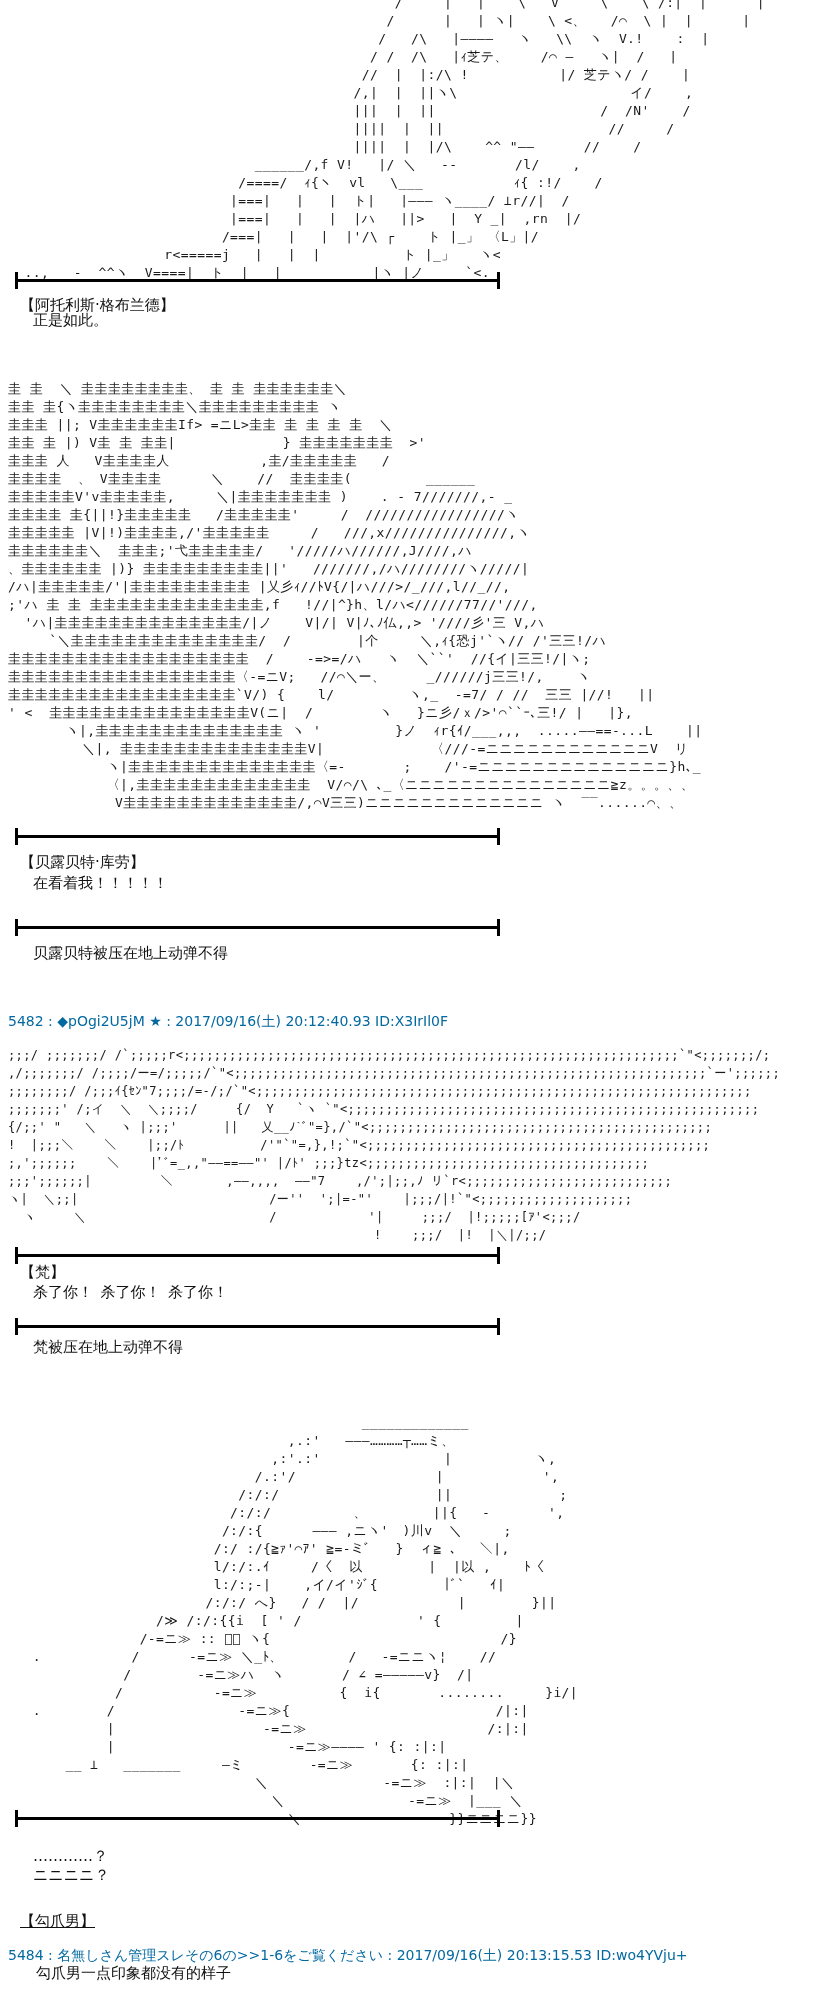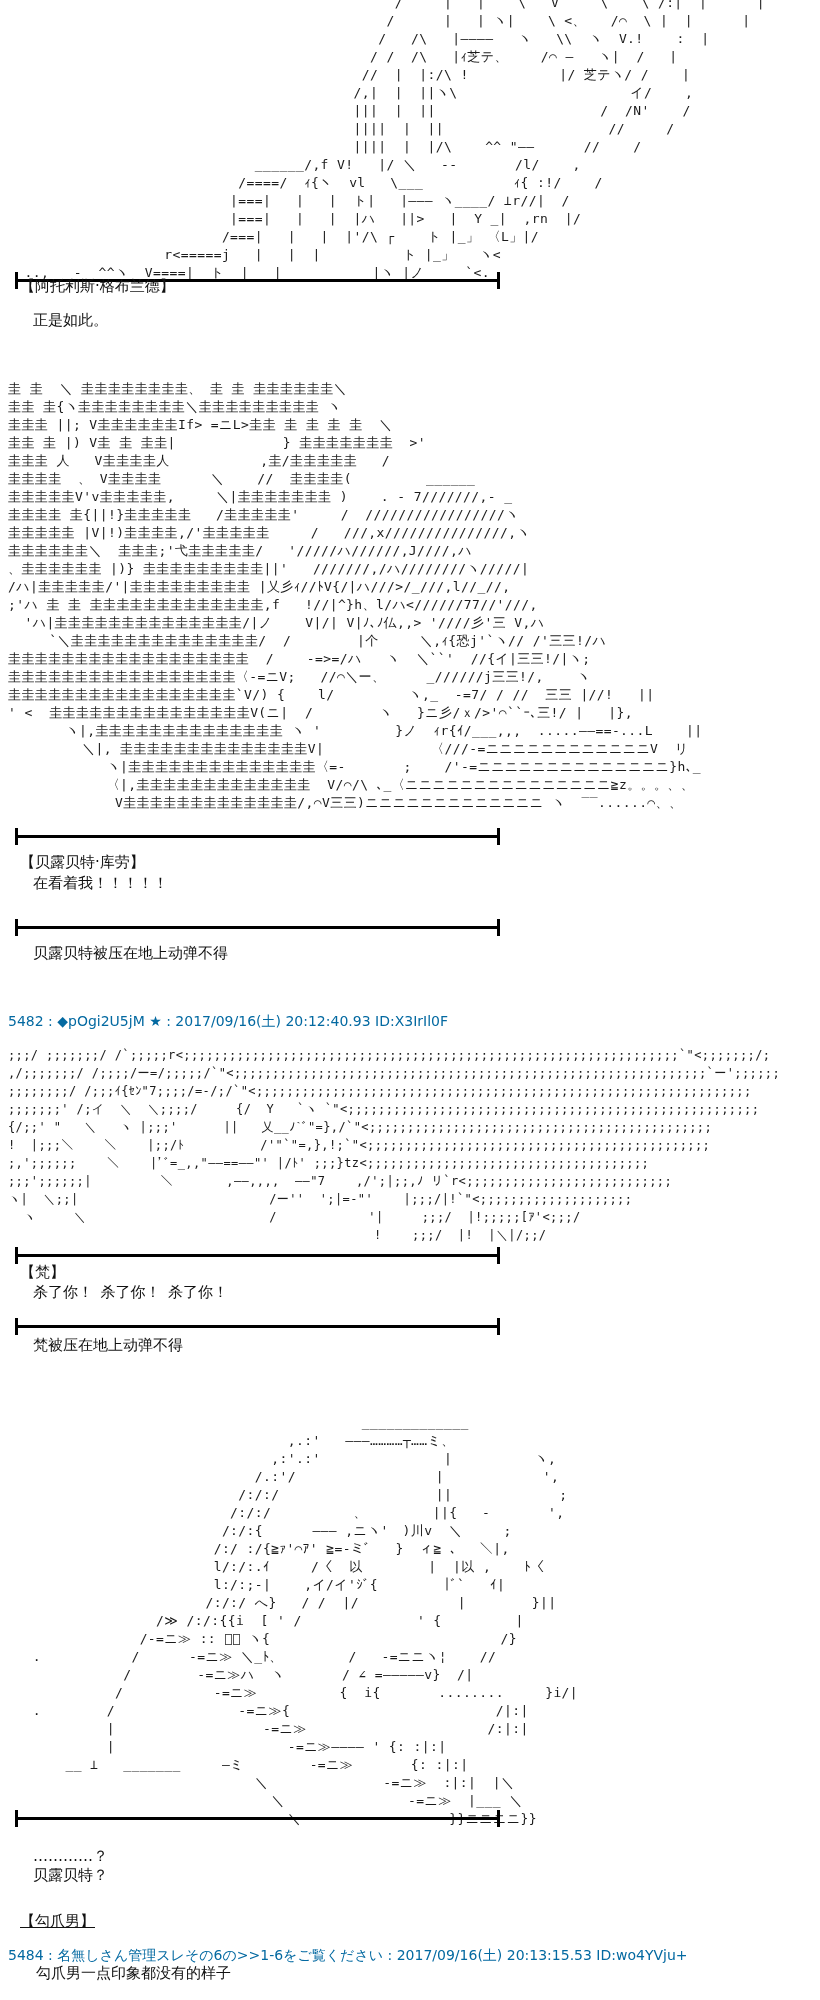--- a/index.html
+++ b/index.html
@@ -19,42 +19,42 @@
     .narr { left: 33px; }
     .post-header { position: absolute; left: 8px; font-size: 14px; line-height: 18px; white-space: pre; color: #0369a1; }
     .post-body { position: absolute; left: 8px; font-size: 15px; line-height: 18px; white-space: pre; color: #111; }
   </style>
 </head>
 <body>
 
 <pre class="art" style="top:-6px;"><span class="ln">                                               /     |   |    \   V     \    \ /:|  |      |</span><span class="ln">                                              /      |   | ヽ|    \ &lt;、   /⌒  \ |  |      |</span><span class="ln">                                             /   /\   |――――   ヽ   \\  ヽ  V.!    :  |</span><span class="ln">                                            / /  /\   |ｨ芝テ、    /⌒ ―   ヽ|  /   |</span><span class="ln">                                           //  |  |:/\ !           |/ 芝テヽ/ /    |</span><span class="ln">                                          /,|  |  ||ヽ\                     イ/    ,</span><span class="ln">                                          |||  |  ||                    /  /N'    /</span><span class="ln">                                          ||||  |  ||                    //     /</span><span class="ln">                                          ||||  |  |/\    ^^ "――      //    /</span><span class="ln">                              ______/,f V!   |/ ＼   ‐‐       /l/    ,</span><span class="ln">                            /====/  ｨ{ヽ  vl   \___           ｨ{ :!/    /</span><span class="ln">                           |===|   |   |  ト|   |――― ヽ____/ ⊥r//|  /</span><span class="ln">                           |===|   |   |  |ハ   ||&gt;   |  Y _|  ,rn  |/</span><span class="ln">                          /===|   |   |  |'/\ ┌    ト |_」 〈L」|/</span><span class="ln">                   r&lt;=====j   |   |  |          ト |_」   ヽ&lt;</span><span class="ln">  ..,   -  ^^ヽ  V====|  ト  |   |           |ヽ |ノ     `&lt;.</span></pre>
 
 <div class="rule" style="top:279px;"></div>
-<div class="txt speaker" style="top:277px;">【阿托利斯·格布兰德】</div>
+<div class="txt speaker" style="top:296px;">【阿托利斯·格布兰德】</div>
 <div class="txt speech" style="top:311px;">正是如此。</div>
 
 <pre class="art" style="top:380px;"><span class="ln">圭 圭  ＼ 圭圭圭圭圭圭圭圭、 圭 圭 圭圭圭圭圭圭＼</span><span class="ln">圭圭 圭{ヽ圭圭圭圭圭圭圭圭＼圭圭圭圭圭圭圭圭圭 ヽ</span><span class="ln">圭圭圭 ||; V圭圭圭圭圭圭If&gt; =ニL&gt;圭圭 圭 圭 圭 圭  ＼</span><span class="ln">圭圭 圭 |) V圭 圭 圭圭|             } 圭圭圭圭圭圭圭  &gt;'</span><span class="ln">圭圭圭 人   V圭圭圭圭人           ,圭/圭圭圭圭圭   /</span><span class="ln">圭圭圭圭  、 V圭圭圭圭      ＼    //  圭圭圭圭(         ______</span><span class="ln">圭圭圭圭圭V'v圭圭圭圭圭,     ＼|圭圭圭圭圭圭圭 )    . - 7///////,- _</span><span class="ln">圭圭圭圭 圭{||!}圭圭圭圭圭   /圭圭圭圭圭'     /  /////////////////ヽ</span><span class="ln">圭圭圭圭圭 |V|!)圭圭圭圭,/'圭圭圭圭圭     /   ///,x///////////////,ヽ</span><span class="ln">圭圭圭圭圭圭＼  圭圭圭;'弋圭圭圭圭圭/   '/////ハ//////,J////,ハ</span><span class="ln">、圭圭圭圭圭圭 |)} 圭圭圭圭圭圭圭圭圭||'   ///////,/ハ////////ヽ/////|</span><span class="ln">/ハ|圭圭圭圭圭/'|圭圭圭圭圭圭圭圭圭 |乂彡ｨ//ﾄV{/|ハ///&gt;/_///,l//_//,</span><span class="ln">;'ハ 圭 圭 圭圭圭圭圭圭圭圭圭圭圭圭圭,f   !//|^}h、l/ハ&lt;//////77//'///,</span><span class="ln">  'ハ|圭圭圭圭圭圭圭圭圭圭圭圭圭圭/|ノ    V|/| V|ﾉ､ﾉ仏,,&gt; '////彡'三 V,ハ</span><span class="ln">     `＼圭圭圭圭圭圭圭圭圭圭圭圭圭圭/  /        |个     ＼,ｨ{恐j'`ヽ// /'三三!/ハ</span><span class="ln">圭圭圭圭圭圭圭圭圭圭圭圭圭圭圭圭圭圭  /    -=&gt;=/ハ   ヽ  ＼``'  //{イ|三三!/|ヽ;</span><span class="ln">圭圭圭圭圭圭圭圭圭圭圭圭圭圭圭圭圭〈-=ニV;   //⌒＼ー、     _//////j三三!/,    ヽ</span><span class="ln">圭圭圭圭圭圭圭圭圭圭圭圭圭圭圭圭圭`V/) {    l/         ヽ,_  -=7/ / //  三三 |//!   ||</span><span class="ln">' &lt;  圭圭圭圭圭圭圭圭圭圭圭圭圭圭圭V(ニ|  /        ヽ   }ニ彡/ｘ/&gt;'⌒``ｰ､三!/ |   |},</span><span class="ln">       ヽ|,圭圭圭圭圭圭圭圭圭圭圭圭圭圭 ヽ '         }ノ  ｨr{ｲ/___,,,  .....――==-...L    ||</span><span class="ln">         ＼|, 圭圭圭圭圭圭圭圭圭圭圭圭圭圭V|             〈///-=ニニニニニニニニニニニニV  リ</span><span class="ln">            ヽ|圭圭圭圭圭圭圭圭圭圭圭圭圭圭〈=-       ;    /'-=ニニニニニニニニニニニニニニ}h､_</span><span class="ln">            〈|,圭圭圭圭圭圭圭圭圭圭圭圭圭  V/⌒/\ ､_〈ニニニニニニニニニニニニニニニ≧z。。。、、</span><span class="ln">             V圭圭圭圭圭圭圭圭圭圭圭圭圭/,⌒V三三)ニニニニニニニニニニニニニ ヽ  ‾‾......⌒、、</span></pre>
 
 <div class="rule" style="top:835px;"></div>
 <div class="txt speaker" style="top:853px;">【贝露贝特·库劳】</div>
 <div class="txt speech" style="top:874px;">在看着我！！！！！</div>
 <div class="rule" style="top:926px;"></div>
 <div class="txt narr" style="top:944px;">贝露贝特被压在地上动弹不得</div>
 
 <div class="post-header" style="top:1012px;">5482 : ◆pOgi2U5jM ★ : 2017/09/16(土) 20:12:40.93 ID:X3IrIl0F</div>
 
 <pre class="art" style="top:1046px; font-size:12px;"><span class="ln">;;;/ ;;;;;;;/ /`;;;;;r&lt;;;;;;;;;;;;;;;;;;;;;;;;;;;;;;;;;;;;;;;;;;;;;;;;;;;;;;;;;;;;;;;;;;`"&lt;;;;;;;;/;</span><span class="ln">,/;;;;;;;/ /;;;;/ー=/;;;;;/`"&lt;;;;;;;;;;;;;;;;;;;;;;;;;;;;;;;;;;;;;;;;;;;;;;;;;;;;;;;;;;;;;;;`ー';;;;;;</span><span class="ln">;;;;;;;;/ /;;;ｲ{ｾﾝ"7;;;;/=-/;/`"&lt;;;;;;;;;;;;;;;;;;;;;;;;;;;;;;;;;;;;;;;;;;;;;;;;;;;;;;;;;;;;;;;;;;</span><span class="ln">;;;;;;;' /;イ  ＼  ＼;;;;/     {/  Y   `ヽ `"&lt;;;;;;;;;;;;;;;;;;;;;;;;;;;;;;;;;;;;;;;;;;;;;;;;;;;;;;;</span><span class="ln">{/;;' "   ＼   ヽ |;;;'      ||   乂__ﾉ`ﾞ"=},/`"&lt;;;;;;;;;;;;;;;;;;;;;;;;;;;;;;;;;;;;;;;;;;;;;;</span><span class="ln">!  |;;;＼    ＼    |;;/ﾄ          /'"`"=,},!;`"&lt;;;;;;;;;;;;;;;;;;;;;;;;;;;;;;;;;;;;;;;;;;;;;;</span><span class="ln">;,';;;;;;    ＼    |'ﾞ=_,,"――==――"' |/ﾄ' ;;;}tz&lt;;;;;;;;;;;;;;;;;;;;;;;;;;;;;;;;;;;;;;</span><span class="ln">;;;';;;;;;|         ＼       ,――,,,,  ――"7    ,/';|;;,ﾉ リ`r&lt;;;;;;;;;;;;;;;;;;;;;;;;;;;;</span><span class="ln">ヽ|  ＼;;|                         /ー''  ';|=-"'    |;;;/|!`"&lt;;;;;;;;;;;;;;;;;;;;;</span><span class="ln">  ヽ     ＼                        /            '|     ;;;/  |!;;;;;[ｱ'&lt;;;;/</span><span class="ln">                                                !    ;;;/  |!  |＼|/;;/</span></pre>
 
 <div class="rule" style="top:1254px;"></div>
 <div class="txt speaker" style="top:1263px;">【梵】</div>
 <div class="txt speech" style="top:1283px;font-family:Liberation Serif, serif;">杀了你！  杀了你！  杀了你！</div>
 <div class="rule" style="top:1325px;"></div>
-<div class="txt narr" style="top:1338px;font-family:Liberation Mono, monospace;">梵被压在地上动弹不得</div>
+<div class="txt narr" style="top:1338px;">梵被压在地上动弹不得</div>
 
 <pre class="art" style="top:1414px;"><span class="ln">                                           _____________</span><span class="ln">                                  ,.:'   ―――…………┬……ミ、</span><span class="ln">                                ,:'.:'               |          ヽ,</span><span class="ln">                              /.:'/                 |            ',</span><span class="ln">                            /:/:/                   ||             ;</span><span class="ln">                           /:/:/          、        ||{   ‐       ',</span><span class="ln">                          /:/:{      ――― ,ニヽ'ゝ)川v  ＼     ;</span><span class="ln">                         /:/ :/{≧ｧ'⌒ｱ' ≧=-ミﾞ   }  ィ≧ 、  ＼|,</span><span class="ln">                         l/:/:.ｲ     /〈  以        |  |以 ,    ﾄ〈</span><span class="ln">                         l:/:;-|    ,イ/イ'ｼﾞ{        |ﾞ`   ｲ|</span><span class="ln">                        /:/:/ へ}   / /  |/            |        }||</span><span class="ln">                  /≫ /:/:{{i  [ ' /              ' {         |</span><span class="ln">                /-=ニ≫ :: ＼ﾞ ヽ{                            /}</span><span class="ln">   .           /      -=ニ≫ ＼_ﾄ、        /   -=ニニヽ¦    //</span><span class="ln">              /        -=ニ≫ハ  ヽ       / ∠ =―――――v}  /|</span><span class="ln">             /           -=ニ≫          {  i{       ........     }i/|</span><span class="ln">   .        /               -=ニ≫{                         /|:|</span><span class="ln">            |                  -=ニ≫                      /:|:|</span><span class="ln">            |                     -=ニ≫―――― ' {: :|:|</span><span class="ln">       __ ⊥   _______     ―ミ        -=ニ≫       {: :|:|</span><span class="ln">                              ＼              -=ニ≫  :|:|  |＼</span><span class="ln">                                ＼               -=ニ≫  |___ ＼</span><span class="ln">                                  ＼                  }}ニニニニ}}</span></pre>
 
 <div class="rule" style="top:1817px;"></div>
 <div class="txt speaker" style="top:1912px;text-decoration:underline;">【勾爪男】</div>
 <div class="txt speech" style="top:1847px;">…………？</div>
-<div class="txt speech" style="top:1866px;">贝露贝特？</div>
+<div class="txt speech" style="top:1866px;">ニニニニ？</div>
 
 <div class="post-header" style="top:1946px;">5484 : 名無しさん管理スレその6の&gt;&gt;1-6をご覧ください : 2017/09/16(土) 20:13:15.53 ID:wo4YVju+</div>
 <div class="post-body" style="top:1964px;margin-left:28px;">勾爪男一点印象都没有的样子</div>
 
 </body></html>

